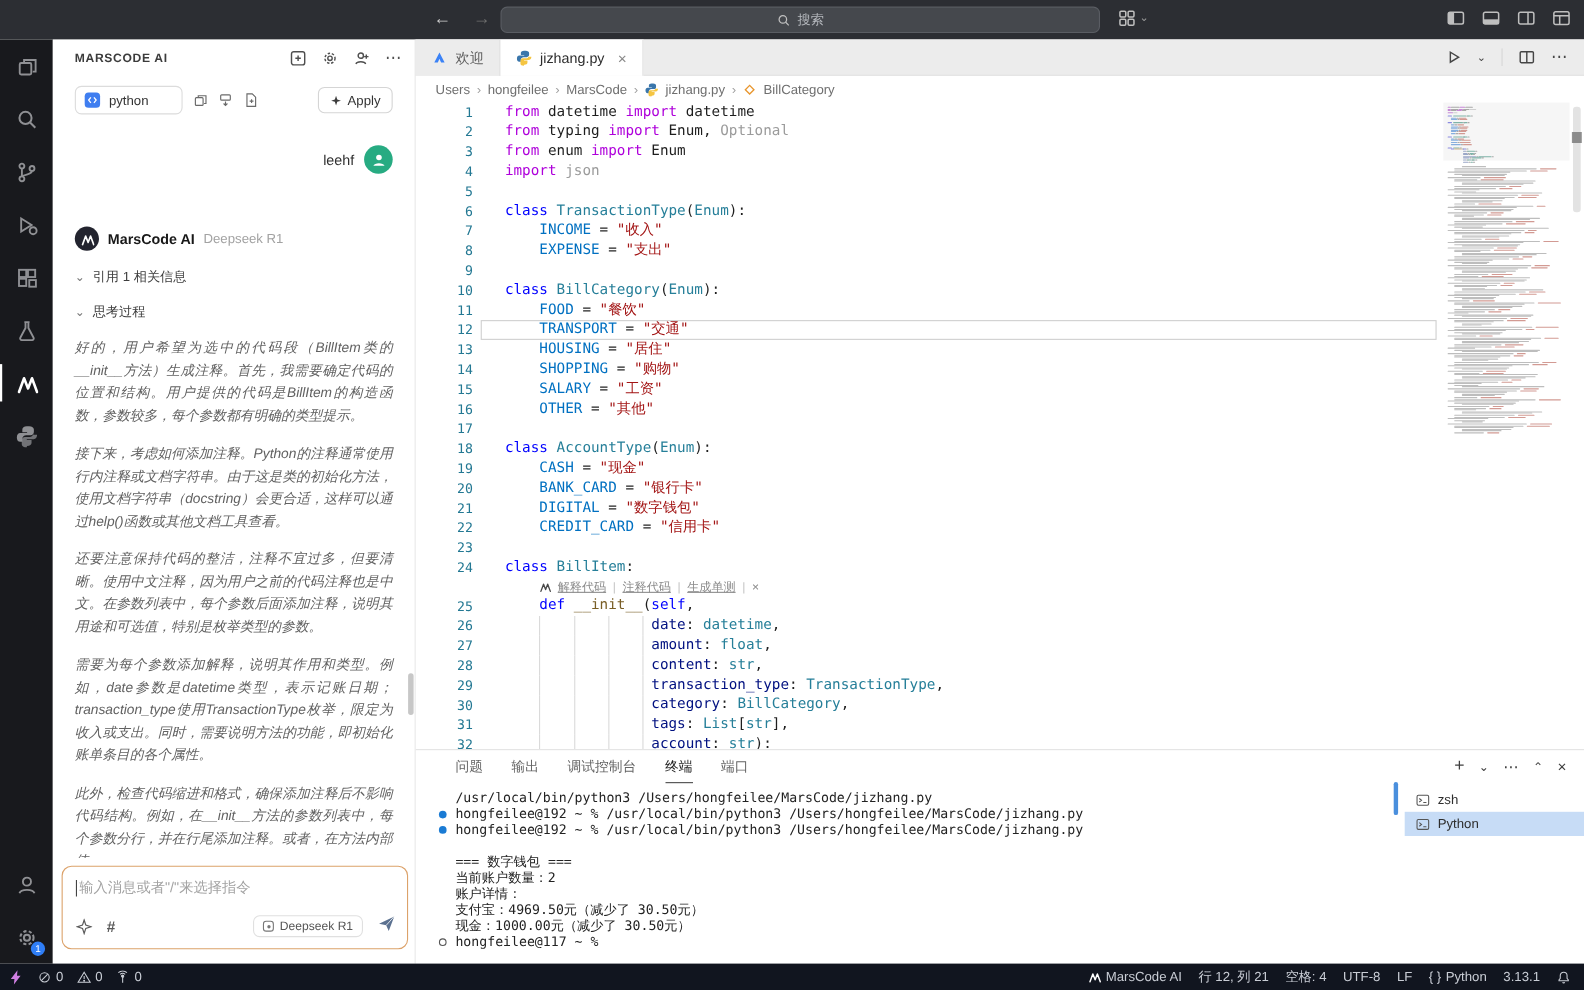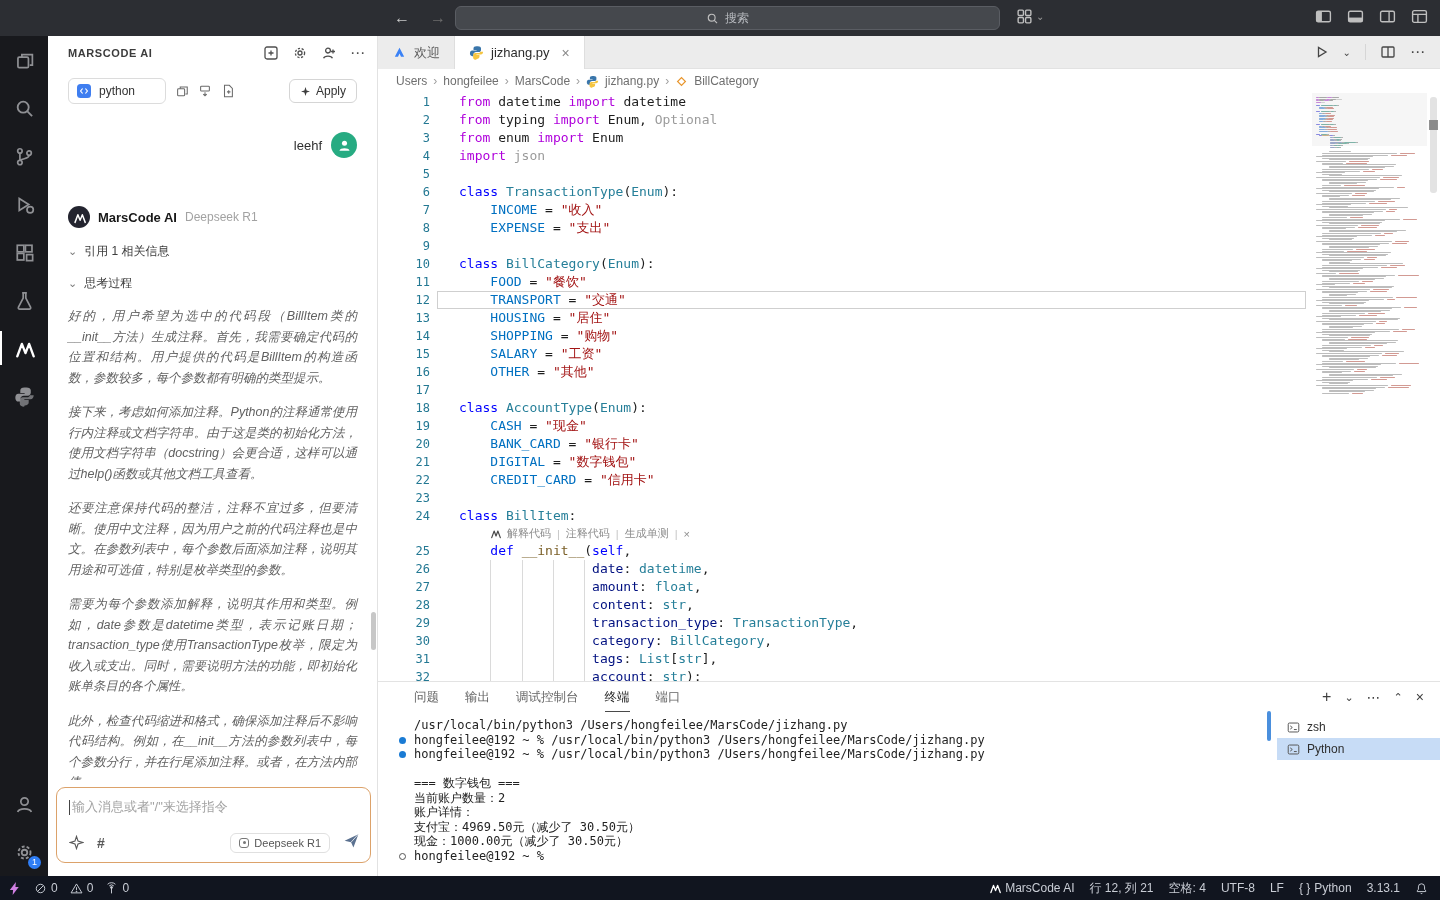--- a/index.html
+++ b/index.html
@@ -104,21 +104,21 @@
   .code-line { position:relative; height:18px; line-height:18px; font-family:"DejaVu Sans Mono","Liberation Mono",monospace; font-size:13px; white-space:pre; }
   .code-line.current::before { content:''; position:absolute; left:59px; right:2px; top:0; bottom:0; border:1px solid #cfcfcf; }
   .ln { position:absolute; left:0; width:52px; text-align:right; color:#237893; font-size:12px; }
   .lc { position:absolute; left:81px; top:0; }
   .guide { position:absolute; top:0; bottom:0; width:1px; background:#dadada; }
   .tk-k{color:#AF00DB}.tk-c{color:#0000FF}.tk-t{color:#267F99}.tk-s{color:#A31515}
   .tk-e{color:#0070C1}.tk-v{color:#001080}.tk-f{color:#795E26}.tk-p{color:#1e1e1e}.tk-g{color:#9b9b9b}
   .chip-line { height:17px; display:flex; align-items:center; gap:6px; margin-left:112px; font-size:11px; color:#8c8c8c; }
   .chip-line .mini-logo { width:11px; height:11px; }
   .chip-line .sep { color:#c4c4c4; }
-  .chip-act { cursor:default; }
+  .chip-act { cursor:default;text-decoration:underline; }
   .chip-close { color:#8c8c8c; }
 
   .minimap { position:absolute; top:0; right:13px; width:115px; bottom:0; background:#fff; overflow:hidden; }
   .minimap i { position:absolute; height:1.1px; border-radius:1px; display:block; }
   .mm-view { position:absolute; left:0; right:0; top:0; height:53px; background:rgba(80,80,80,.05); }
   .scrollbar { position:absolute; top:0; right:0; width:13px; bottom:0; }
   .sc-thumb { position:absolute; left:3px; right:3px; top:4px; height:96px; background:#e3e3e3; border-radius:3px; }
   .sc-mark { position:absolute; left:2px; right:2px; top:27px; height:10px; background:#6d6d6d; opacity:.75; }
 
   
@@ -830,21 +830,21 @@
       <div class="terminal">
           <div class="tl"><span>/usr/local/bin/python3 /Users/hongfeilee/MarsCode/jizhang.py</span></div>
           <div class="tl"><i class="mark done"></i><span>hongfeilee@192 ~ % /usr/local/bin/python3 /Users/hongfeilee/MarsCode/jizhang.py</span></div>
           <div class="tl"><i class="mark done"></i><span>hongfeilee@192 ~ % /usr/local/bin/python3 /Users/hongfeilee/MarsCode/jizhang.py</span></div>
           <div class="tl"><span></span></div>
           <div class="tl"><span>=== 数字钱包 ===</span></div>
           <div class="tl"><span>当前账户数量：2</span></div>
           <div class="tl"><span>账户详情：</span></div>
           <div class="tl"><span>支付宝：4969.50元（减少了 30.50元）</span></div>
           <div class="tl"><span>现金：1000.00元（减少了 30.50元）</span></div>
-          <div class="tl"><i class="mark active"></i><span>hongfeilee@192 ~ %</span></div>
+          <div class="tl"><i class="mark active"></i><span>hongfeilee@117 ~ %</span></div>
         </div>
       <div class="sessions">
           <div class="sess">
             <svg class="sess-ico" viewBox="0 0 16 16" fill="none" stroke="#555" stroke-width="1.2">
               <rect x="1.5" y="2.5" width="13" height="11" rx="1.5"></rect>
               <path d="M4 6l2.5 2L4 10M8.5 10.5H12"></path>
             </svg>
             <span>zsh</span>
           </div>
           <div class="sess selected">

